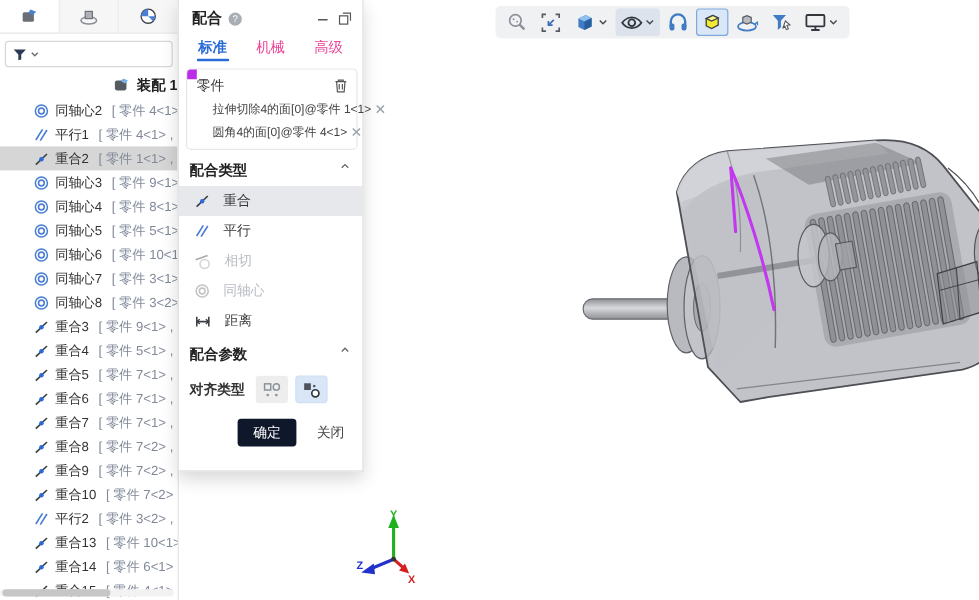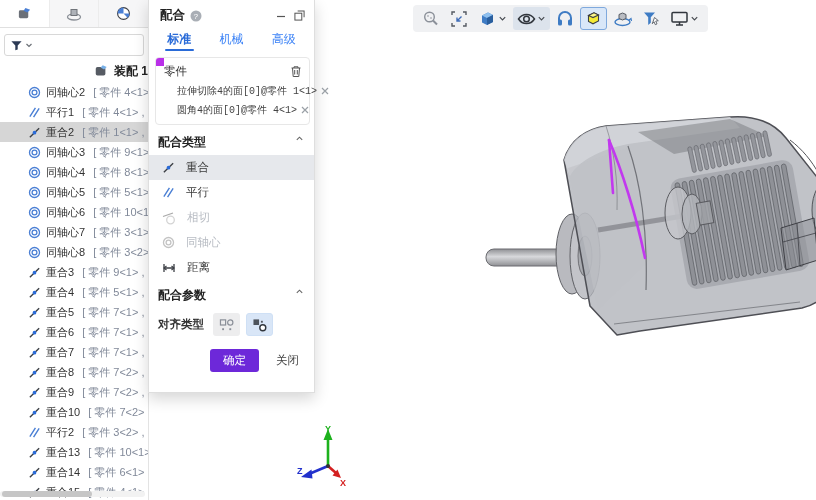--- a/index.html
+++ b/index.html
@@ -23,49 +23,49 @@
     font-weight:bold;font-size:12px;color:#222;justify-content:flex-end;}
   .tree-row{display:flex;align-items:center;gap:5px;height:20px;padding-left:28px;
     white-space:nowrap;overflow:hidden;font-size:11px;}
   .tree-row.selected{background:#d6d6d6;}
   .t-name{color:#333;}
   .t-ref{color:#818999;margin-left:3px;}
   .hscroll{position:absolute;left:0;bottom:3px;width:145px;height:6px;background:#f2f2f2;border-radius:3px;z-index:9;}
   .hscroll .thumb{position:absolute;left:2px;top:0;width:90px;height:6px;background:#c6c6c6;border-radius:3px;}
 
   
-  .panel{position:absolute;left:148px;top:0;width:167px;height:393px;background:#fff;
+  .panel{position:absolute;left:148px;top:0;width:155px;height:393px;background:#fff;
     border:1px solid #dedede;border-top:none;box-shadow:0 6px 14px rgba(0,0,0,.16);
-    z-index:20;box-sizing:border-box;font-family:Liberation Mono, monospace;}
+    z-index:20;box-sizing:border-box;}
   .panel-hd{display:flex;align-items:center;gap:5px;padding:7px 9px 3px 11px;}
   .panel-title{font-size:12.5px;font-weight:bold;color:#222;}
   .win-ctrls{margin-left:auto;display:flex;align-items:center;gap:8px;}
   .p-tabs{display:flex;height:23px;margin:1px 4px 0 4px;}
-  .p-tab{flex:1;text-align:center;font-size:12px;color:#3b82f6;padding-top:3px;position:relative;}
+  .p-tab{flex:1;text-align:center;font-size:12px;color:#ec4899;padding-top:3px;position:relative;}
   .p-tab.active{color:#2a6bd8;font-weight:bold;}
   .p-tab.active::after{content:"";position:absolute;left:22%;right:22%;bottom:0;height:2px;background:#2a6bd8;border-radius:1px;}
   .parts-box{margin:6px 4px 2px 6px;border:1px solid #e7e7e7;border-radius:4px;position:relative;
     padding:6px 7px 7px 8px;min-height:53px;}
   .swatch{position:absolute;left:0;top:0;width:8px;height:8px;border-top-left-radius:3px;}
   .parts-hd{display:flex;align-items:center;font-size:11.5px;color:#333;}
   .parts-hd .icon{margin-left:auto;}
   .part-entry{display:flex;align-items:center;font-size:10px;color:#444;padding:5px 0 0 13px;white-space:nowrap;}
   .part-entry .icon{margin-left:auto;padding-left:4px;}
   .sec-hd{display:flex;align-items:flex-start;font-size:12px;font-weight:bold;color:#222;
     padding:7px 10px 4px 9px;}
   .sec-hd .icon{margin-left:auto;}
   .opt{display:flex;align-items:center;gap:11px;height:25px;padding-left:13px;font-size:11.5px;color:#3a3a3a;}
   .opt.selected{background:#e6e8ec;}
   .opt.disabled{color:#b9bdc4;}
   .opt.disabled .icon{filter:grayscale(1) opacity(.45);}
   .params-row{display:flex;align-items:center;gap:9px;padding:5px 10px 2px 9px;font-size:11.5px;font-weight:bold;color:#333;}
   .align-btn{width:25px;height:21px;border-radius:3px;background:#ededee;display:flex;align-items:center;justify-content:center;border:1px solid transparent;}
   .align-btn.selected{background:#d9e6f7;border-color:#cfe0f5;}
   .p-footer{display:flex;justify-content:flex-end;align-items:center;gap:15px;padding:11px 13px 0 0;}
-  .btn-ok{background:#6d28d9;color:#fff;font-size:11.5px;padding:4px 13px;border-radius:3px;}
+  .btn-ok{background:#0f172a;color:#fff;font-size:11.5px;padding:4px 13px;border-radius:3px;}
   .btn-close{font-size:11.5px;color:#444;padding:4px 2px;}
 
   
   .viewport{position:absolute;left:148px;top:0;right:0;bottom:0;background:#fff;}
   .vp-toolbar{position:absolute;left:413px;top:5px;height:27px;background:#f0f1f3;border-radius:4px;
     display:flex;align-items:center;padding:0 5px;gap:2px;z-index:6;}
   .tb-btn{display:flex;align-items:center;height:23px;padding:0 4px;border-radius:3px;gap:1px;box-sizing:border-box;}
   .tb-btn.highlight{background:#dce3ec;}
   .tb-btn.active{background:#d9e7f8;border:1px solid #7fa9dd;}
   #model-svg{position:absolute;left:330px;top:110px;}

